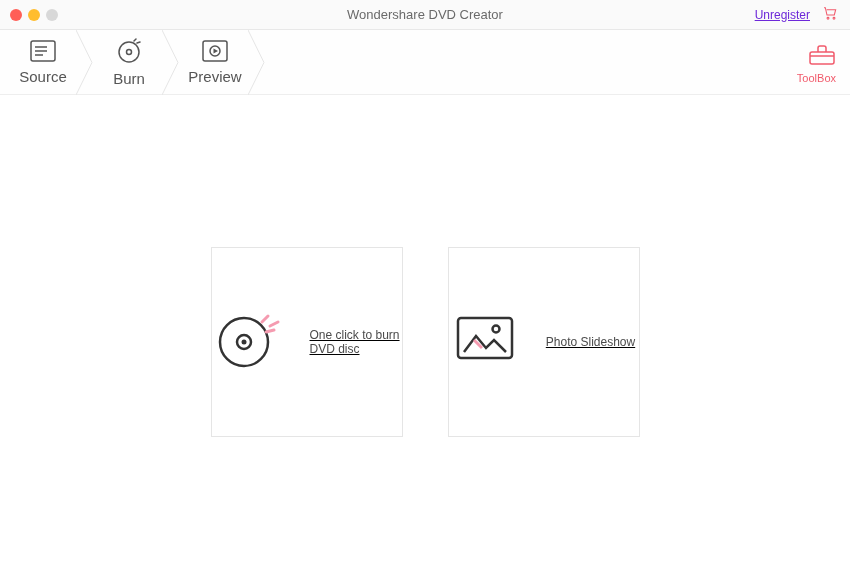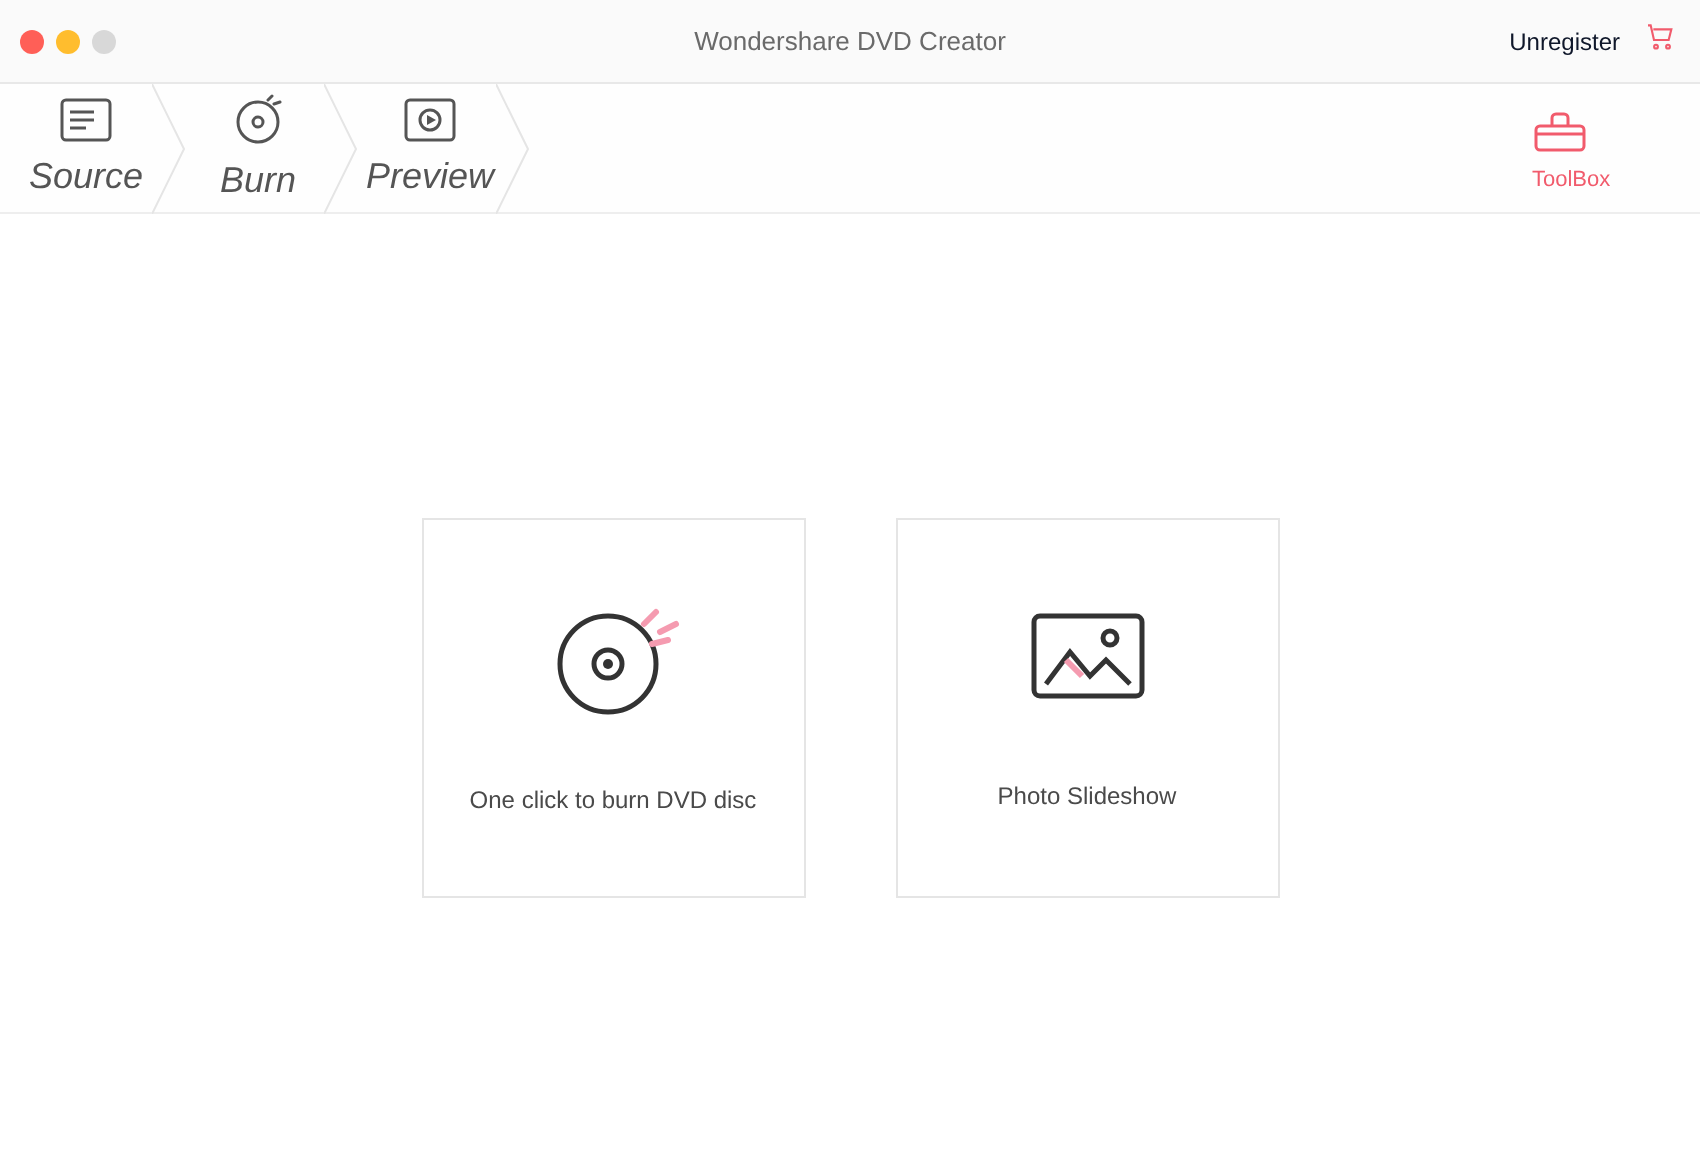--- a/index.html
+++ b/index.html
@@ -10,21 +10,21 @@
     height: 588px;
     overflow: hidden;
   }
   .window {
     width: 850px;
     height: 588px;
     background: #ffffff;
     position: relative;
   }
   .titlebar {
-    height: 42px;
+    height: 30px;
     border-bottom: 1px solid #e8e8e8;
     display: flex;
     align-items: center;
     position: relative;
     background: #fafafa;
   }
   .traffic-lights {
     display: flex;
     align-items: center;
     gap: 6px;
@@ -42,22 +42,23 @@
     pointer-events: none;
   }
   .titlebar-right {
     position: absolute;
     right: 12px;
     display: flex;
     align-items: center;
     gap: 12px;
   }
   .unregister-link {
-    color: #0f172a;
+    color: #6d28d9;
     font-size: 12px;
+    text-decoration: underline;
     cursor: pointer;
     text-align: center;
   }
   .cart-icon { color: #f15b6c; cursor: pointer; }
 
   .stepbar {
     height: 65px;
     border-bottom: 1px solid #eeeeee;
     display: flex;
     align-items: stretch;
@@ -78,57 +79,57 @@
   }
   .step svg.chevron {
     position: absolute;
     right: -10px;
     top: 0;
     height: 65px;
     width: 20px;
     pointer-events: none;
   }
   .step .step-icon { color: #555; }
-  .step-label { font-size: 18px; color: #555; font-style: italic; }
+  .step-label { font-size: 15px; color: #555; }
 
   .toolbox {
     position: absolute;
     right: 14px;
     top: 0;
     height: 65px;
     width: 70px;
     display: flex;
     flex-direction: column;
-    align-items: flex-start;
+    align-items: flex-end;
     justify-content: center;
     gap: 4px;
     color: #f15b6c;
     font-size: 11px;
     cursor: pointer;
   }
 
   .content {
     height: calc(588px - 30px - 65px);
     display: flex;
     align-items: center;
     justify-content: center;
     gap: 45px;
     padding: 0 40px;
   }
   .card {
     width: 192px;
     height: 190px;
     border: 1px solid #e5e5e5;
     display: flex;
-    flex-direction: column;
     align-items: center;
     justify-content: center;
     gap: 28px;
     cursor: pointer;
     background: #fff;
+    text-decoration: underline;
   }
   .card-label {
     font-size: 12px;
     color: #4a4a4a;
   }
   .card-icon { position: relative; }
 </style>
 </head>
 <body>
 

